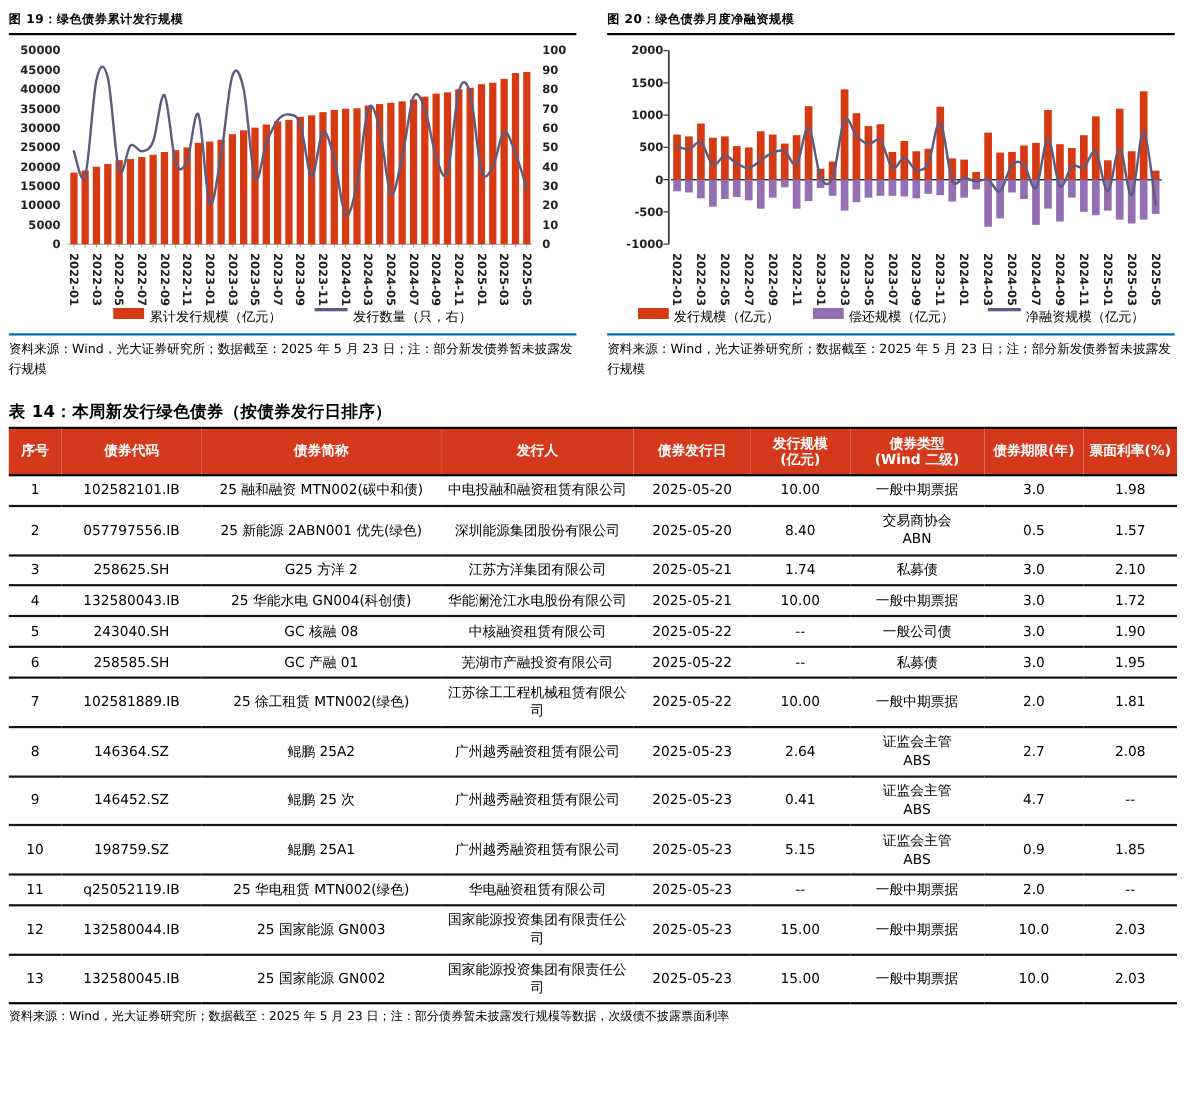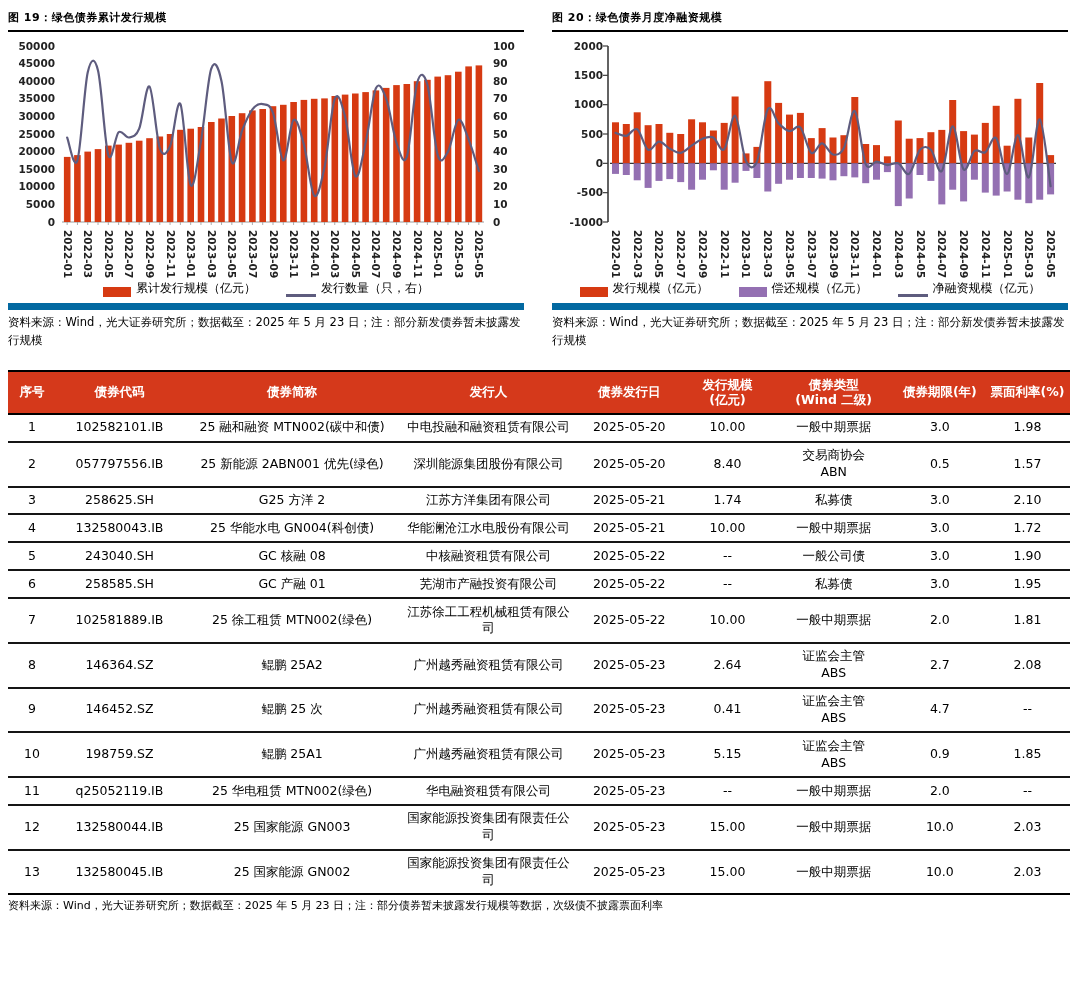--- a/index.html
+++ b/index.html
@@ -11,24 +11,24 @@
     color:#000;
   }
   .figures-row { display:flex; gap:28px; }
   .figure { width:516px; }
   .fig-title {
     font-size:11px; font-weight:bold; letter-spacing:.5px;
     padding-bottom:5px; border-bottom:2.5px solid #000;
   }
   svg.chart { display:block; margin-top:2px; }
   .legend { display:flex; justify-content:center; align-items:center; gap:30px; margin:0 0 6px 0; font-size:12px; }
-  .legend-item { display:flex; align-items:flex-end; gap:5px; }
+  .legend-item { display:flex; align-items:flex-start; gap:5px; }
   .swatch-bar { width:28px; height:10px; display:inline-block; }
   .swatch-line { width:30px; height:3px; display:inline-block; }
-  .fig-note { border-top:7px solid #0369a1; padding-top:4px; font-size:11.5px; line-height:1.55; }
+  .fig-note { border-top:2px solid #0369a1; padding-top:4px; font-size:11.5px; line-height:1.55; }
 
   .table-section { margin-top:20px; }
   .table-title { font-size:15px; font-weight:bold; padding-bottom:4px; letter-spacing:.3px; }
   table.bond-table { width:100%; border-collapse:collapse; border-top:2.5px solid #000; }
   table.bond-table thead th {
     background:var(--hdr-bg,#D5391B); color:#fff; font-weight:bold;
     font-size:12.5px; line-height:1.25; padding:5px 2px;
     border-bottom:2.5px solid #000; text-align:center; vertical-align:middle;
     white-space:pre-line;
   }
@@ -386,20 +386,21 @@
         <span class="legend-item">
           <span class="swatch-line" style="background: rgb(94, 92, 126);"></span>
           <span>净融资规模（亿元）</span>
         </span>
       </div>
     <div class="fig-note">资料来源：Wind，光大证券研究所；数据截至：2025 年 5 月 23 日；注：部分新发债券暂未披露发行规模</div>
   </div>
 </div>
 
 <div class="table-section">
+  <div class="table-title">表 14：本周新发行绿色债券（按债券发行日排序）</div>
   <table class="bond-table">
     <colgroup id="table-colgroup">
         <col style="width: 4.5%;">
         <col style="width: 12%;">
         <col style="width: 20.5%;">
         <col style="width: 16.5%;">
         <col style="width: 10%;">
         <col style="width: 8.5%;">
         <col style="width: 11.5%;">
         <col style="width: 8.5%;">

